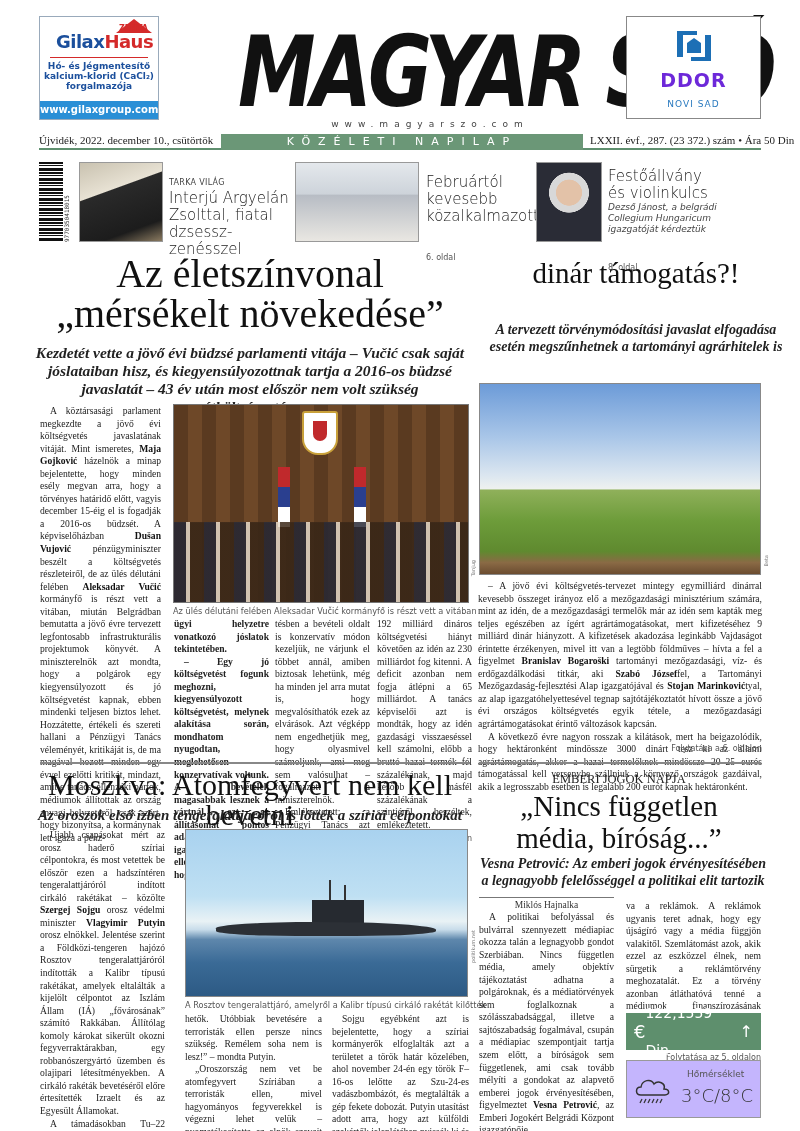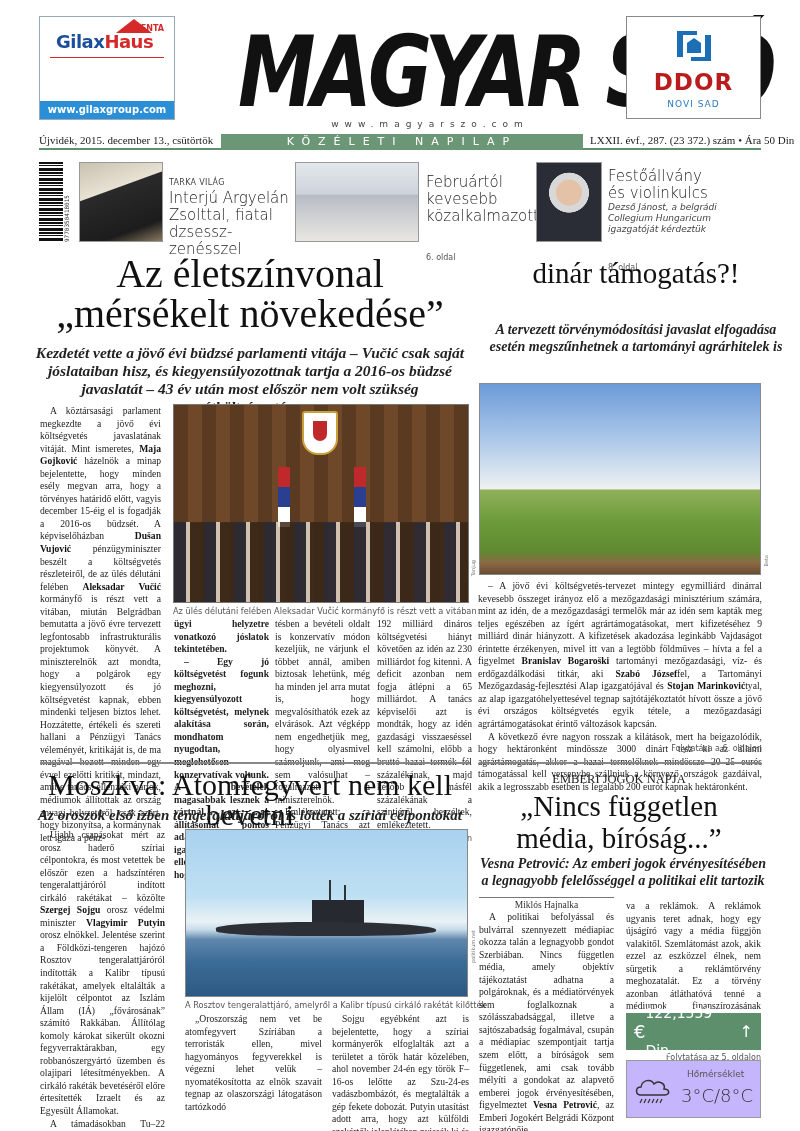--- a/index.html
+++ b/index.html
@@ -1,40 +1,40 @@
 <!DOCTYPE html>
 <html><head>
 <meta charset="utf-8">
 <style>
   * { box-sizing: border-box; margin: 0; padding: 0; }
   html, body { width: 800px; height: 1131px; background: #fff; overflow: hidden; }
   body { position: relative; font-family: "Liberation Serif", "DejaVu Serif", serif; color: #1a1a1a; }
   .abs { position: absolute; }
 
   
-  .ad-gilax { left: 39px; top: 16px; width: 136px; height: 104px; border: 1px solid #9ab; background: #fff; overflow: hidden; }
+  .ad-gilax { left: 39px; top: 16px; width: 120px; height: 104px; border: 1px solid #9ab; background: #fff; overflow: hidden; }
   .ad-gilax .brand { position: absolute; top: 14px; left: 16px; width: 100%; font-family: "DejaVu Sans", sans-serif; font-weight: bold; font-size: 18px; letter-spacing: -0.5px; }
   .ad-gilax .brand .g { color: #1b4f9c; }
   .ad-gilax .brand .h { color: #d42a2a; }
   .ad-gilax .roof { position: absolute; left: 76px; top: 2px; width: 0; height: 0; border-left: 18px solid transparent; border-right: 18px solid transparent; border-bottom: 14px solid #d42a2a; }
   .ad-gilax .zenta { position: absolute; right: 10px; top: 7px; font-size: 8px; font-weight: bold; color: #d42a2a; font-family: "DejaVu Sans", sans-serif; }
   .ad-gilax .redline { position: absolute; top: 40px; left: 10px; right: 10px; height: 1px; background: #d42a2a; }
   .ad-gilax .desc { position: absolute; top: 44px; width: 100%; text-align: center; color: #1b4f9c; font-weight: bold; font-size: 9px; line-height: 10px; font-family: "DejaVu Sans", sans-serif; }
   .ad-gilax .url { position: absolute; bottom: 0; left: 0; width: 100%; height: 18px; background: #2a8fd6; color: #fff; font-weight: bold; font-size: 10px; line-height: 18px; text-align: center; font-family: "DejaVu Sans", sans-serif; }
 
   .logo { left: 238px; top: 10px; width: 380px; height: 100px; text-align: center; font-family: "DejaVu Sans", sans-serif; font-weight: bold; font-style: italic; font-size: 78px; line-height: 100px; letter-spacing: -4px; color: #111; transform: scaleY(1.25); transform-origin: top center; white-space: nowrap; }
   .web { left: 300px; top: 119px; width: 260px; text-align: center; font-size: 9px; letter-spacing: 6px; color: #444; font-family: "DejaVu Sans", sans-serif; }
   .green-rule { left: 39px; top: 148px; width: 722px; height: 2px; background: #5f8f6f; }
   .tagline-bar { left: 221px; top: 134px; width: 362px; height: 16px; background: #6b9777; color: #fff; font-size: 11px; letter-spacing: 8px; text-align: center; line-height: 16px; font-family: "DejaVu Sans", sans-serif; }
   .dateline { left: 39px; top: 134px; font-size: 11px; color: #222; }
   .issue { left: 590px; top: 134px; font-size: 11px; color: #222; white-space: nowrap; }
 
   .ad-ddor { left: 626px; top: 16px; width: 135px; height: 103px; border: 1px solid #888; background: #fff; }
   .ad-ddor .mark { position: absolute; left: 46px; top: 10px; width: 42px; height: 38px; }
-  .ad-ddor .name { position: absolute; top: 52px; width: 100%; text-align: center; font-family: "DejaVu Sans", sans-serif; font-weight: bold; font-size: 23px; color: #b91c1c; letter-spacing: 1px; }
+  .ad-ddor .name { position: absolute; top: 52px; width: 100%; text-align: center; font-family: "DejaVu Sans", sans-serif; font-weight: bold; font-size: 19px; color: #6d28d9; letter-spacing: 1px; }
   .ad-ddor .city { position: absolute; top: 82px; width: 100%; text-align: center; font-family: "DejaVu Sans", sans-serif; font-size: 9px; color: #2a7abf; letter-spacing: 1px; }
 
   
   .barcode { left: 39px; top: 162px; width: 24px; height: 80px; background: repeating-linear-gradient(180deg, #111 0 2px, #fff 2px 3px, #111 3px 4px, #fff 4px 6px, #111 6px 9px, #fff 9px 10px); }
   .barcode-num { left: 63px; top: 162px; width: 8px; height: 80px; writing-mode: vertical-rl; transform: rotate(180deg); font-size: 6px; color: #333; font-family: "DejaVu Sans Mono", monospace; }
   .teaser-img { border: 1px solid #999; overflow: hidden; }
   .t1-img { left: 79px; top: 162px; width: 84px; height: 80px; background: linear-gradient(160deg, #c9c2b0 0%, #e8e2d4 35%, #2a2a2a 36%, #1c1c1c 80%, #8a7a60 100%); }
   .t2-img { left: 295px; top: 162px; width: 124px; height: 80px; background: linear-gradient(180deg, #e4e8ec 0%, #cdd3da 40%, #b7bcc4 41%, #e9e7e2 100%); }
   .t3-img { left: 536px; top: 162px; width: 66px; height: 80px; background: radial-gradient(circle at 50% 38%, #e3c2a8 0 22%, #d8d8d8 23% 34%, #2a2c36 35%); }
   .teaser-kicker { font-size: 8px; color: #444; letter-spacing: 0.3px; font-family: "DejaVu Sans", sans-serif; }
@@ -109,27 +109,32 @@
 </head>
 <body>
 
 <div class="abs ad-gilax">
   <div class="roof"></div>
   <div class="zenta">ZENTA</div>
   <div class="brand">
     <span class="g">Gilax</span><span class="h">Haus</span>
   </div>
   <div class="redline"></div>
+  <div class="desc">
+    <div>Hó- és Jégmentesítő</div>
+    <div>kalcium-klorid (CaCl₂)</div>
+    <div>forgalmazója</div>
+  </div>
   <div class="url">www.gilaxgroup.com</div>
 </div>
 
 <div class="abs logo">MAGYAR SZÓ</div>
 <div class="abs web">www.magyarszo.com</div>
 <div class="abs green-rule"></div>
-<div class="abs dateline">Újvidék, 2015. december 13., csütörtök</div>
+<div class="abs dateline">Újvidék, 2022. december 10., csütörtök</div>
 <div class="abs tagline-bar">KÖZÉLETI NAPILAP</div>
 <div class="abs issue">LXXII. évf., 287. (23 372.) szám • Ára 50 Din</div>
 
 <div class="abs ad-ddor">
   <svg class="mark" viewBox="0 0 42 38">
     <path d="M4 4 H24 V8 H10 V30 H4 Z" fill="#1d6fb5"></path>
     <path d="M38 34 H18 V30 H32 V8 H38 Z" fill="#1d6fb5"></path>
     <path d="M14 26 V16 L21 11 L28 16 V26 Z" fill="#1d6fb5"></path>
   </svg>
   <div class="name">DDOR</div>
@@ -217,20 +222,21 @@
 <div class="abs sub-img">
   <div class="mast" style="left:143px;"></div>
   <div class="mast" style="left:158px; top:55px;"></div>
   <div class="tower"></div>
   <div class="hull"></div>
 </div>
 <div class="abs sub-credit">politikum.net</div>
 <div class="abs caption sec-cap">A Rosztov tengeralattjáró, amelyről a Kalibr típusú cirkáló rakétát kilőtték</div>
 
 <div class="abs body sec-col2">
+  <div>hetők. Utóbbiak bevetésére a terroristák ellen persze nincs szükség. Remélem soha nem is lesz!” – mondta Putyin.</div>
   <p><span>„Oroszország nem vet be atomfegyvert Szíriában a terroristák ellen, mivel hagyományos fegyverekkel is végezni lehet velük – nyomatékosította az elnök szavait tegnap az olaszországi látogatáson tartózkodó </span></p>
 </div>
 <div class="abs body sec-col3">
   <p>Sojgu egyébként azt is bejelentette, hogy a szíriai kormányerők elfoglalták azt a területet a török határ közelében, ahol november 24-én egy török F–16-os lelőtte az Szu-24-es vadászbombázót, és megtalálták a gép fekete dobozát. Putyin utasítást adott arra, hogy azt külföldi szakértők jelenlétében nyissák ki és vizsgálják meg. (Forrás: B92/MTI/AP/Reuters/RN/Interfax)</p>
 </div>
 
 <div class="abs kicker3">EMBERI JOGOK NAPJA</div>
 <div class="abs h1 third-title">
   <div>„Nincs független</div>
   <div>média, bíróság...”</div>

